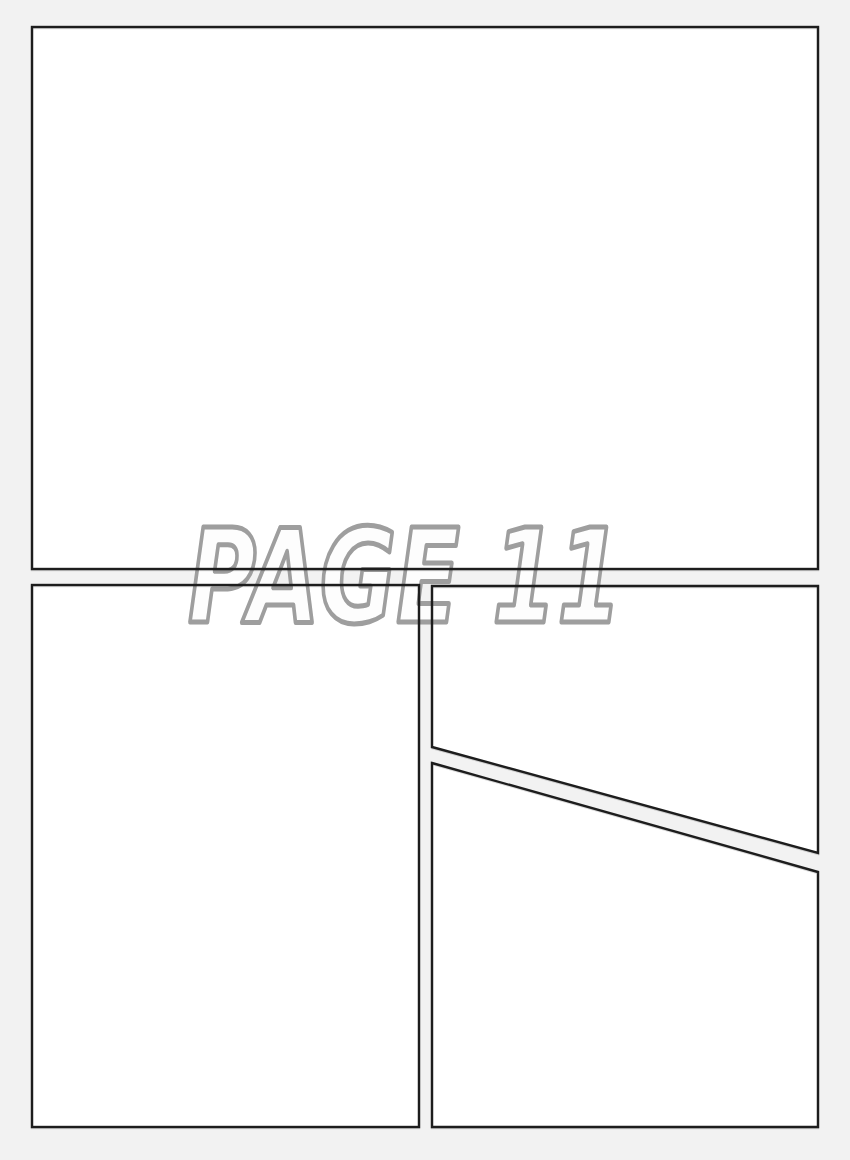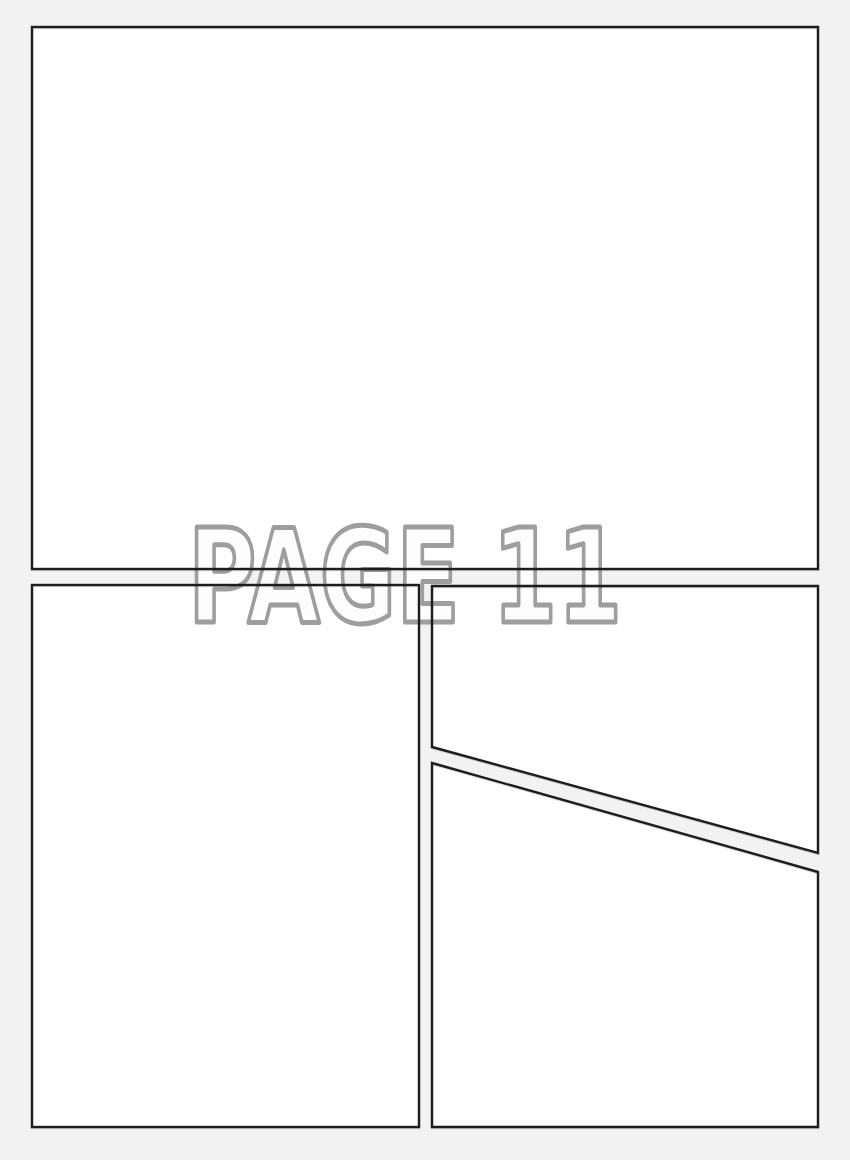--- a/index.html
+++ b/index.html
@@ -10,20 +10,21 @@
     width: 850px;
     height: 1160px;
     background: #f2f2f2;
     overflow: hidden;
     font-family: "DejaVu Sans", sans-serif;
   }
   .page {
     position: relative;
     width: 802px;
     height: 1160px;
+    font-style: italic;
   }
   .page svg {
     display: block;
     width: 850px;
     height: 1160px;
   }
   .panel-fill {
     stroke: none;
   }
   .panel-border {

